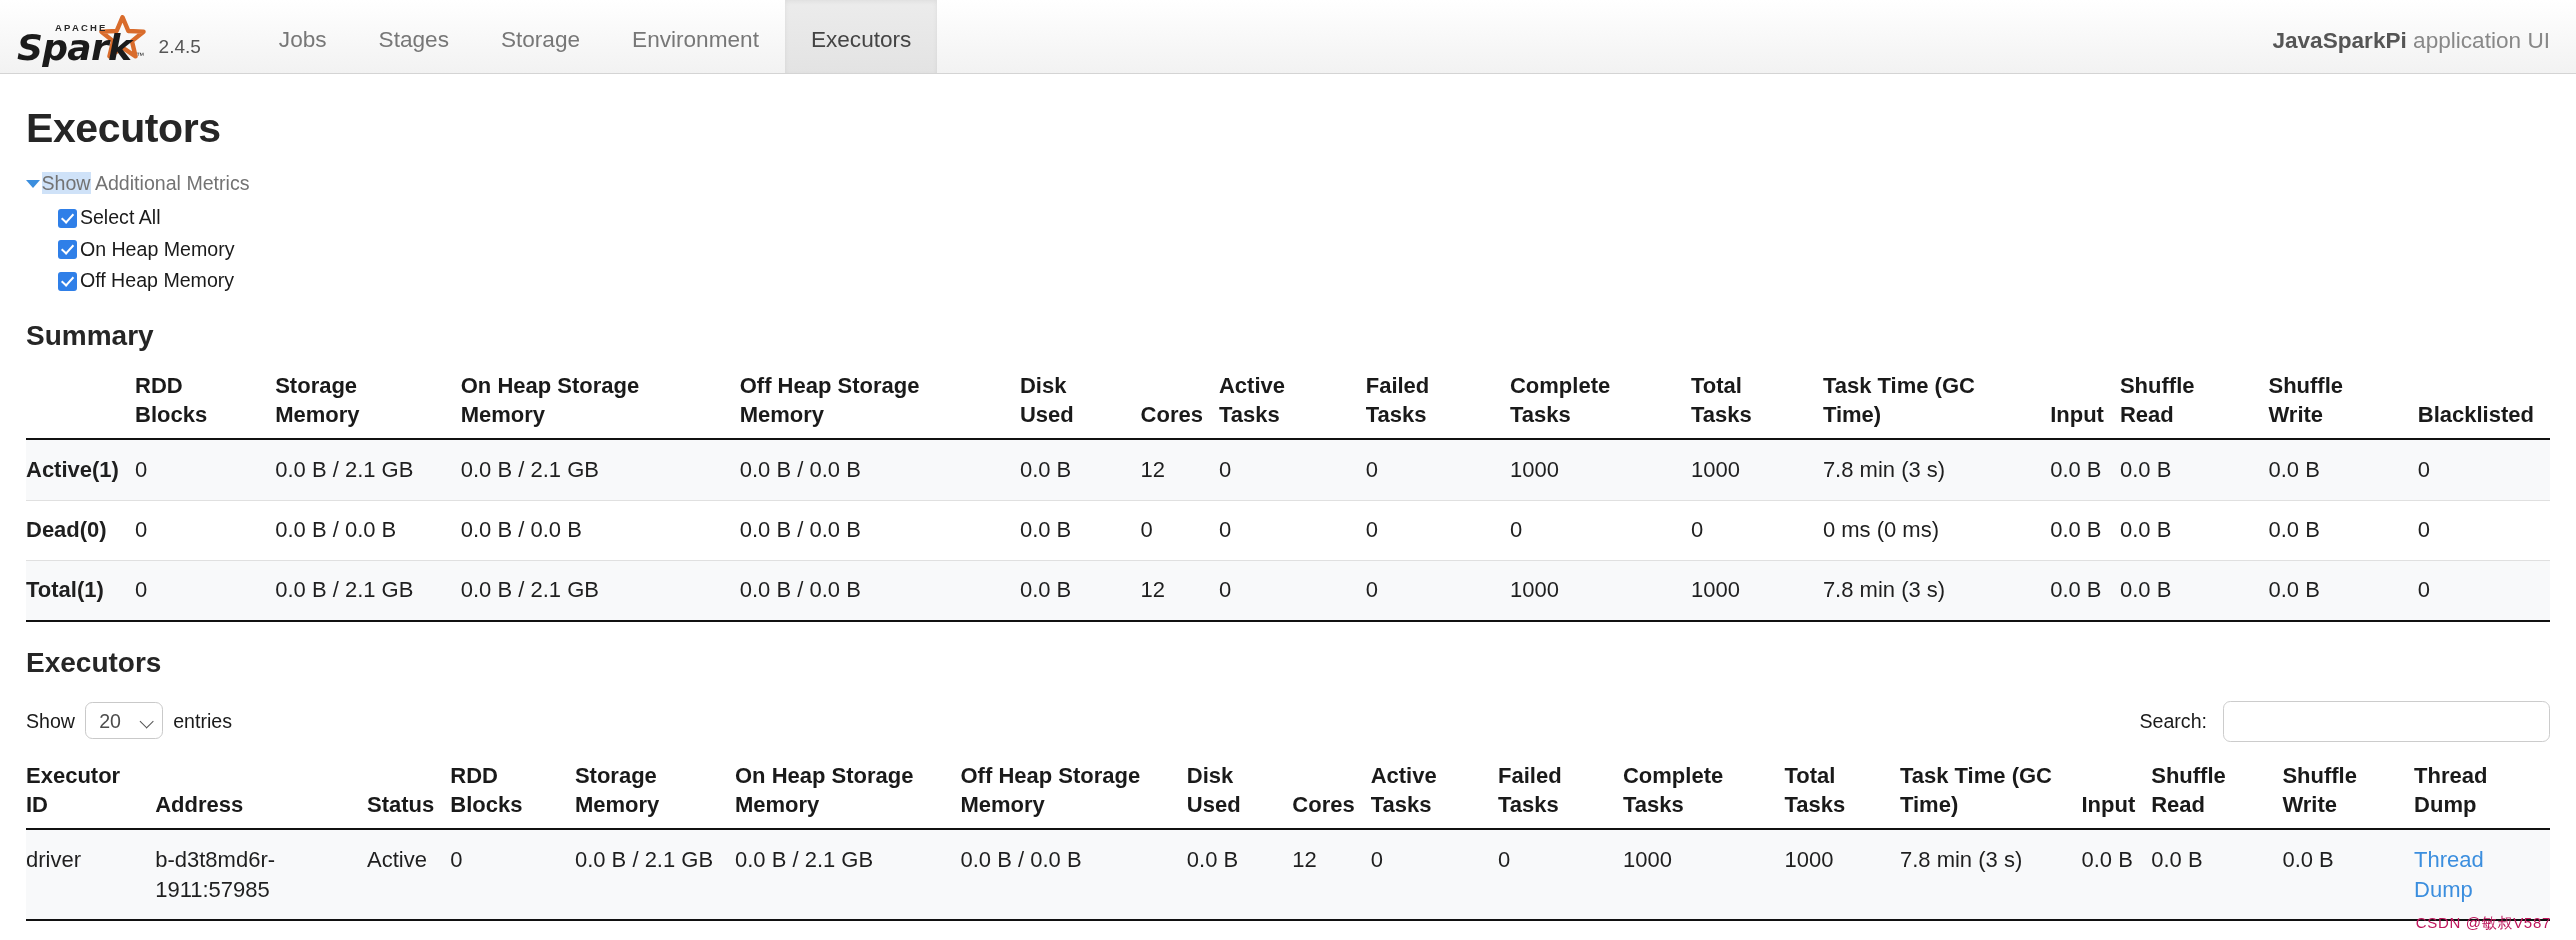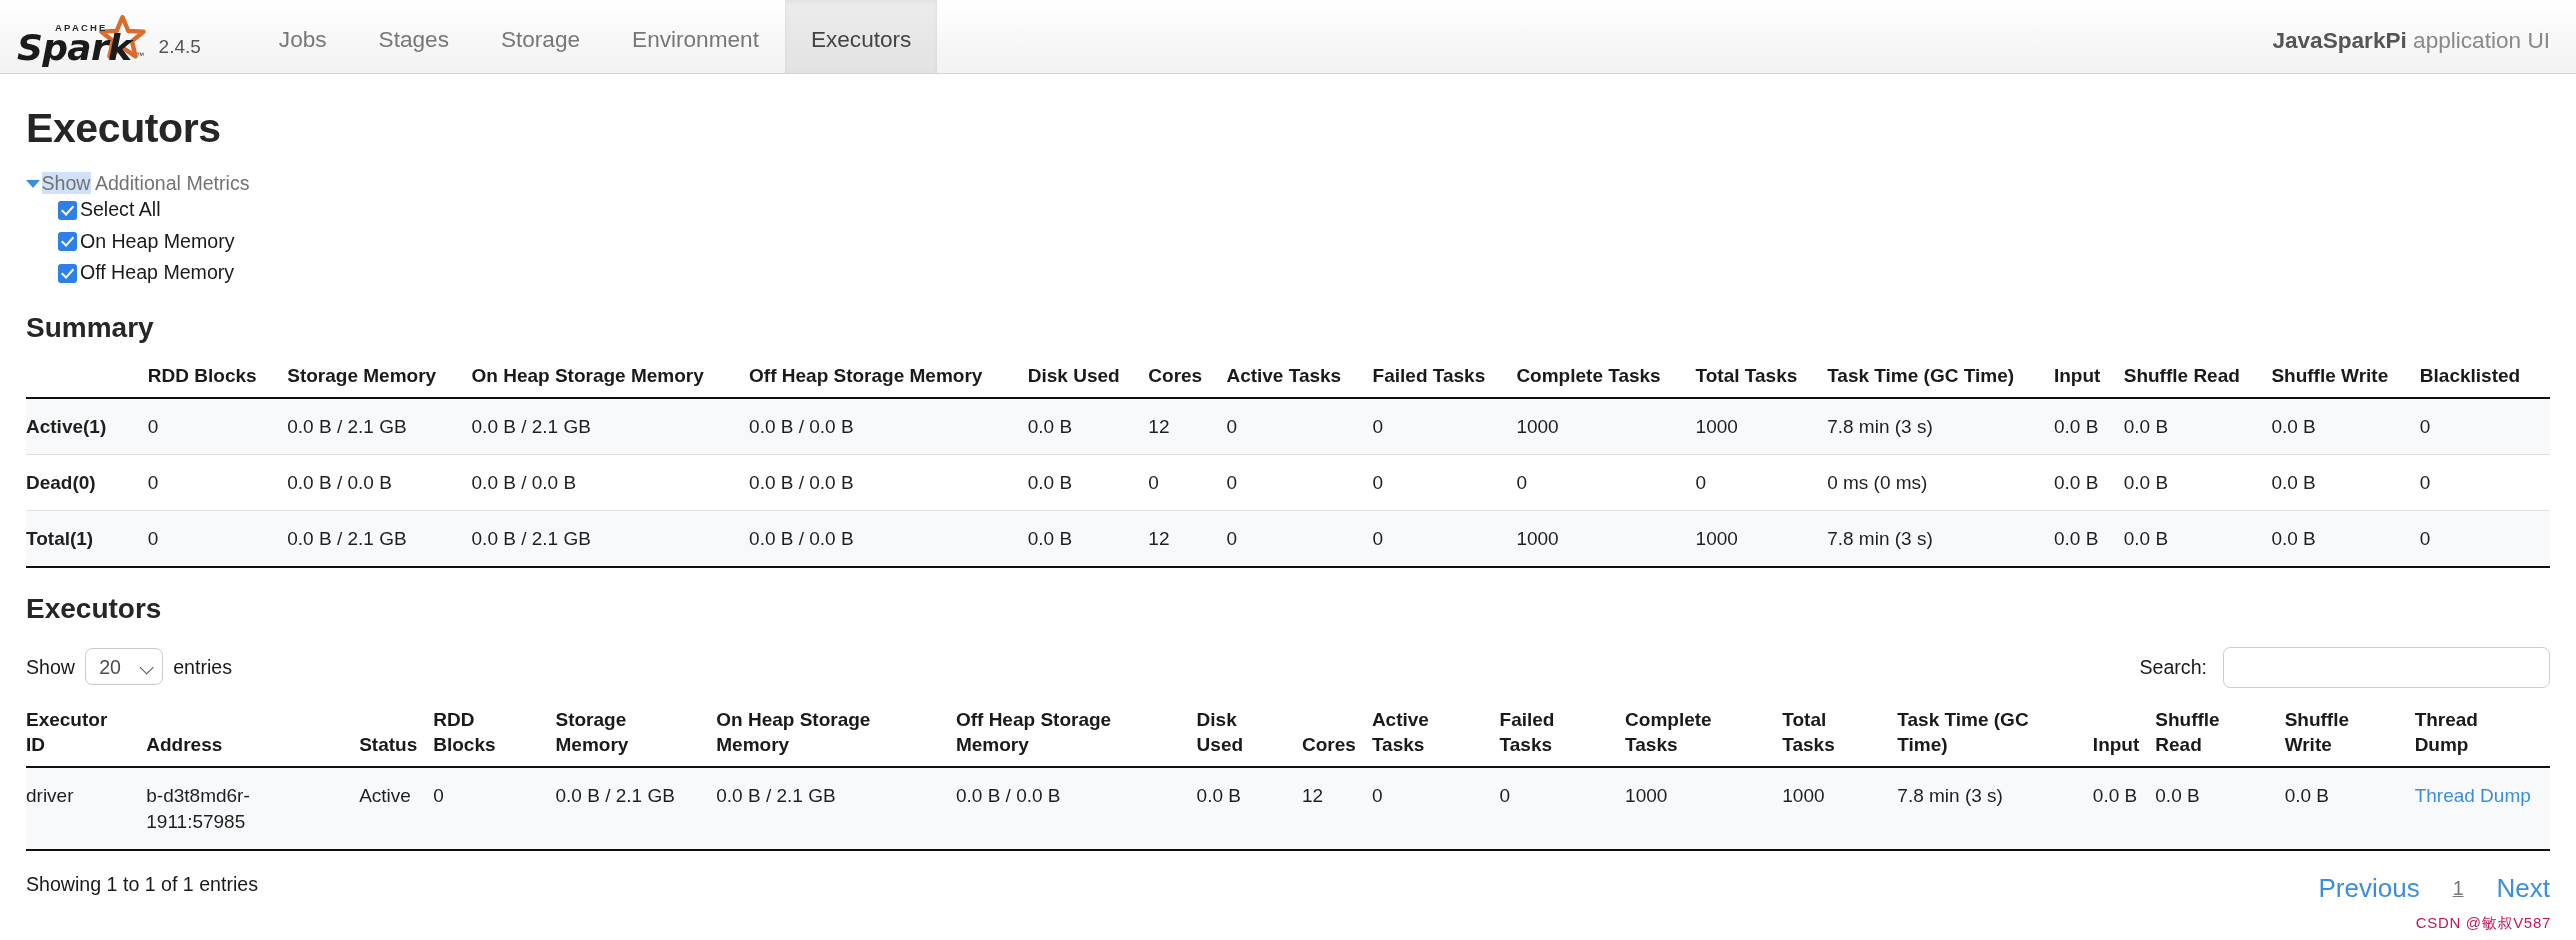--- a/index.html
+++ b/index.html
@@ -105,21 +105,21 @@
     display: inline-block;
     width: 0; height: 0;
     border-left: 7.3px solid transparent;
     border-right: 7.3px solid transparent;
     border-top: 8.7px solid #3b8ede;
     margin-right: 1.5px;
   }
   .metrics-link { color: #737373; text-decoration: none; font-size: 19.6px; }
   .metrics-link .sel { background: #cfe2f8; }
 
-  .metric-rows { margin-top: 1px; padding-left: 32px; }
+  .metric-rows { margin-top: 9px; padding-left: 32px; }
   .metric-row {
     display: flex;
     align-items: center;
     font-size: 19.6px;
     color: #1a1a1a;
     line-height: 1.42;
     margin-bottom: 3.6px;
   }
   .cbox {
     width: 19px; height: 19px;
@@ -134,21 +134,21 @@
     position: absolute;
     left: 5.8px; top: 2.2px;
     width: 5.1px; height: 10.2px;
     border: solid #ffffff;
     border-width: 0 2.2px 2.2px 0;
     transform: rotate(42deg);
   }
 
   
   table { border-collapse: collapse; width: 100%; }
-  .tbl { margin-top: 13px; font-size: 19px; }
+  .tbl { margin-top: 13px; font-size: 22px; }
   .tbl th {
     text-align: left;
     font-weight: bold;
     color: #1a1a1a;
     vertical-align: bottom;
     padding: 5.8px 16px 8.7px 0;
     border-bottom: 2.2px solid #111111;
     line-height: 1.34;
   }
   .tbl td {

